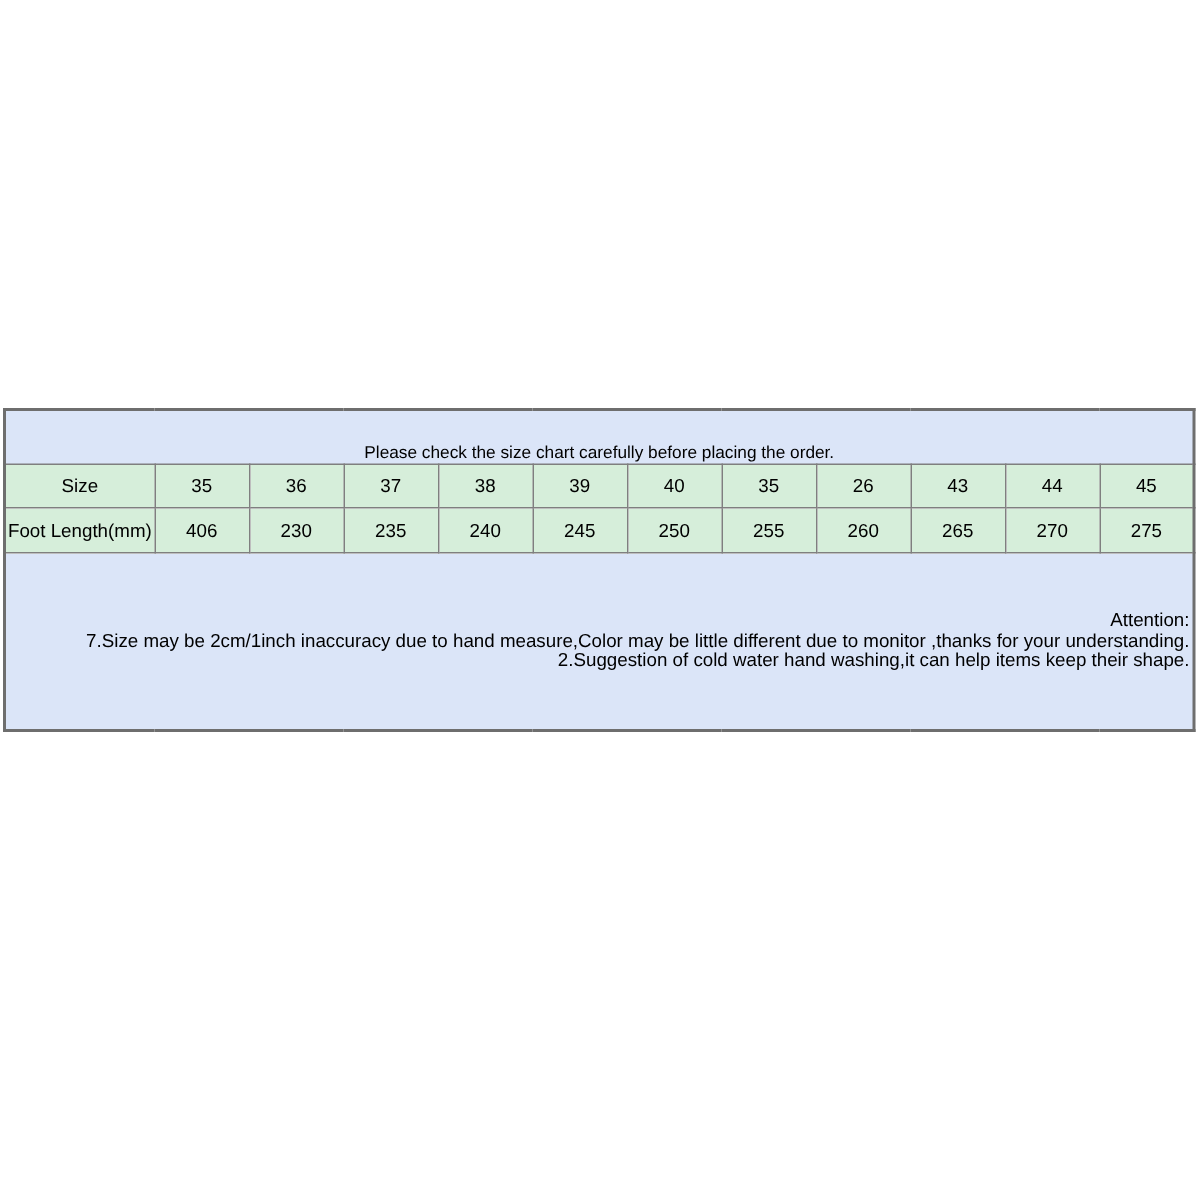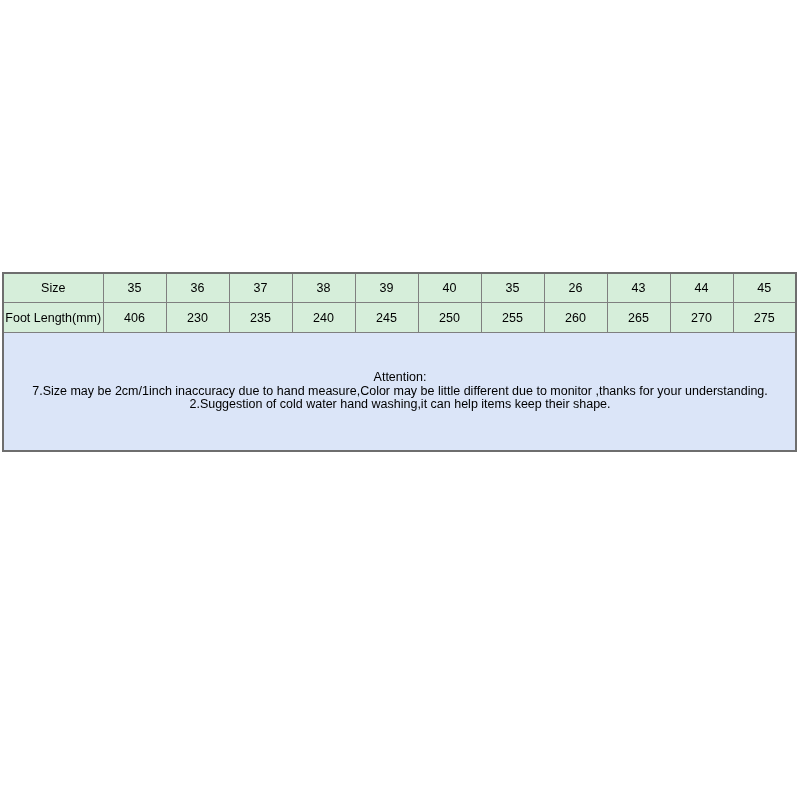--- a/index.html
+++ b/index.html
@@ -51,21 +51,21 @@
     background: var(--cell-green, #d6eeda);
     text-align: center;
     vertical-align: middle;
     font-size: 12.5px;
   }
   .r-size td { height: 26px; margin-top: 44px; }
   .r-foot td { height: 27px; }
   .r-attention td {
     height: 117px;
     background: var(--header-blue, #dbe5f8);
-    text-align: center;
+    text-align: right;
     vertical-align: middle;
     font-size: 12.5px;
     padding: 0 2px 0 3px;
     white-space: normal;
   }
   .r-attention .att-line {
     line-height: 13.5px;
     white-space: nowrap;
   }
 </style>
@@ -82,20 +82,23 @@
         <col>
         <col>
         <col>
         <col>
         <col>
         <col>
         <col>
         <col>
     </colgroup>
     <tbody>
+      <tr class="r-notice">
+        <td colspan="12">Please check the size chart carefully before placing the order.</td>
+      </tr>
       <tr class="r-size">
         <td>Size</td>
         <td>35</td>
         <td>36</td>
         <td>37</td>
         <td>38</td>
         <td>39</td>
         <td>40</td>
         <td>35</td>
         <td>26</td>

